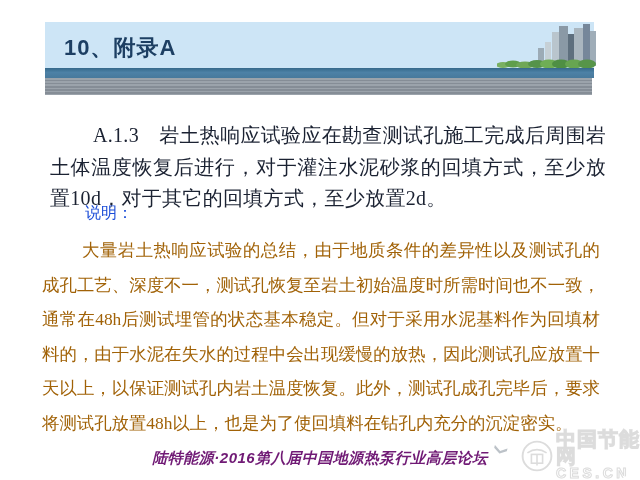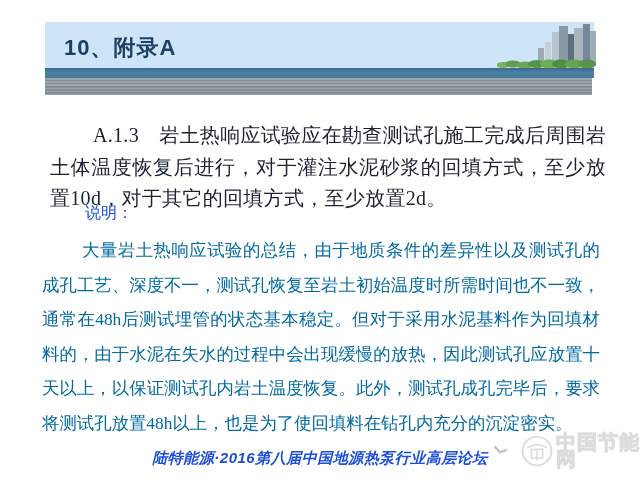--- a/index.html
+++ b/index.html
@@ -33,28 +33,28 @@
     font-size:20px;line-height:31.5px;letter-spacing:0.3px;
     color:#1b2232;text-align:justify;text-indent:43px;margin:8px;
   }
   .note-label{
     position:absolute;left:85px;top:203px;
     font-size:16px;color:#1d4ed8;
   }
   .note-text{
     position:absolute;left:42px;top:233px;width:558px;
     font-size:17.4px;line-height:34.5px;
-    color:#0369a1;text-align:justify;text-indent:40px;margin:0;
+    color:#a16207;text-align:justify;text-indent:40px;margin:0;
   }
   
   .footer-text{
     position:absolute;left:0;right:0;top:449px;text-align:center;
     font-family:"Liberation Sans",sans-serif;
     font-weight:bold;font-style:italic;
-    font-size:15px;color:#1d4ed8;letter-spacing:0.5px;
+    font-size:15px;color:#701a75;letter-spacing:0.5px;
   }
   .cursor-mark{
     position:absolute;left:496px;top:443px;color:#bcc2c8;
     font-size:13px;transform:rotate(105deg);
     font-family:"Liberation Sans",sans-serif;
   }
   
   .watermark{
     position:absolute;left:521px;top:431px;display:flex;align-items:center;
   }
@@ -108,16 +108,17 @@
 
   <div class="watermark">
     <svg width="40" height="40" viewBox="0 0 40 40">
       <circle cx="20" cy="20" r="18" fill="none" stroke="#dcdcdc" stroke-width="2.4"></circle>
       <path d="M8 16 Q20 8 32 16" fill="none" stroke="#dcdcdc" stroke-width="2"></path>
       <rect x="13" y="18" width="14" height="11" fill="none" stroke="#dcdcdc" stroke-width="2"></rect>
       <line x1="20" y1="18" x2="20" y2="32" stroke="#dcdcdc" stroke-width="2"></line>
     </svg>
     <div class="wm-text">
       <div class="wm-line1">中国节能网</div>
+      <div class="wm-line2">CES.CN</div>
     </div>
   </div>
 
 </div>
 
 </body></html>

